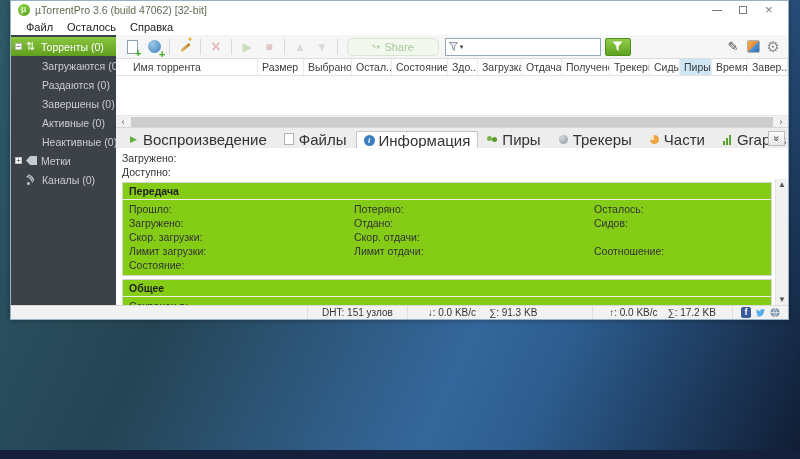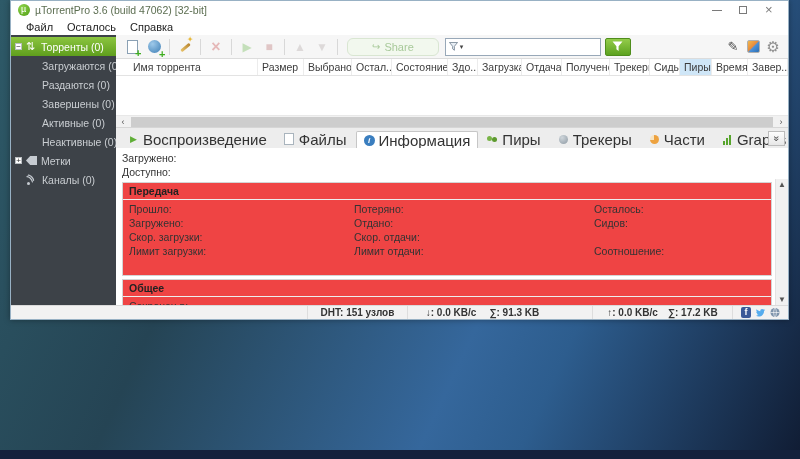--- a/index.html
+++ b/index.html
@@ -135,32 +135,32 @@
   .tab-ic.reports::before { content:""; width:8px; height:10px; background:linear-gradient(#fff 60%, #dfe5ea 60%); border:1px solid #a9b4bd; display:block; }
   .tab-ic.related::before { content:"✽"; color:#6cae3c; font-size:10px; }
   .collapse-btn { position:absolute; right:3px; top:3px; width:17px; height:15px; border:1px solid #bcbcbc;
     background:linear-gradient(#fdfdfd,#e7e7e7); display:flex; align-items:center; justify-content:center; }
   .collapse-btn::before { content:"»"; display:block; transform:rotate(90deg); font-size:10px; color:#444; }
 
   
   .details { height:157px; flex:0 0 auto; position:relative; background:#fff; padding:3px 16px 0 6px;
     overflow:hidden; font-size:10.5px; }
   .avail-line { height:14px; line-height:14px; color:#333; }
-  .group { border:1px solid #d4d4d4; background:#ef4444; margin-top:3px; }
+  .group { border:1px solid #d4d4d4; background:#84cc16; margin-top:3px; }
   .group-title { font-weight:700; color:#222; padding:2px 6px; border-bottom:1px solid #ededed; }
   .group-body { padding:2px 0 3px; }
   .t-row { display:grid; grid-template-columns:225px 240px auto; padding:0 6px; height:14px; line-height:14px; }
   .g-row { display:grid; grid-template-columns:338px auto; padding:0 6px; height:14px; line-height:14px; }
   .vscroll { position:absolute; right:0; top:31px; bottom:0; width:13px; background:#f1f1f1;
     border-left:1px solid #e3e3e3; display:flex; flex-direction:column; justify-content:space-between; align-items:center; }
   .vs-arrow { font-size:8px; color:#555; line-height:11px; }
 
   
   .statusbar { height:14px; flex:0 0 auto; background:#f2f2f2; border-top:1px solid #dadada;
-    display:flex; align-items:center; font-size:10px; color:#333;font-weight:bold; }
+    display:flex; align-items:center; font-size:10px; color:#333; }
   .sb-seg { height:100%; display:flex; align-items:center; justify-content:center; gap:10px;
     border-left:1px solid #ddd; padding:0 8px; white-space:nowrap; }
   .sb-fill { flex:1; border-left:none; }
   .seg-dht { width:100px; } .seg-down { width:150px;gap:13px; } .seg-up { width:140px;margin-left:35px; } .seg-social { width:56px; gap:4px; }
   .fb-icon { width:11px; height:11px; border-radius:2px; background:#3b5998; position:relative; }
   .fb-icon::before { content:"f"; position:absolute; left:3.5px; top:-1px; color:#fff; font-size:9px; font-weight:700; line-height:12px; }
 </style>
 </head>
 <body>
 
@@ -411,20 +411,21 @@
                 <span>Скор. отдачи:</span>
               </div>
 
               <div class="t-row">
                 <span>Лимит загрузки:</span>
                 <span>Лимит отдачи:</span>
                 <span>Соотношение:</span>
               </div>
 
               <div class="t-row">
+                <span>Состояние:</span>
                 <span></span>
                 <span></span>
               </div>
             </div>
         </div>
 
         <div class="group">
           <div class="group-title">Общее</div>
           <div class="group-body">
 

